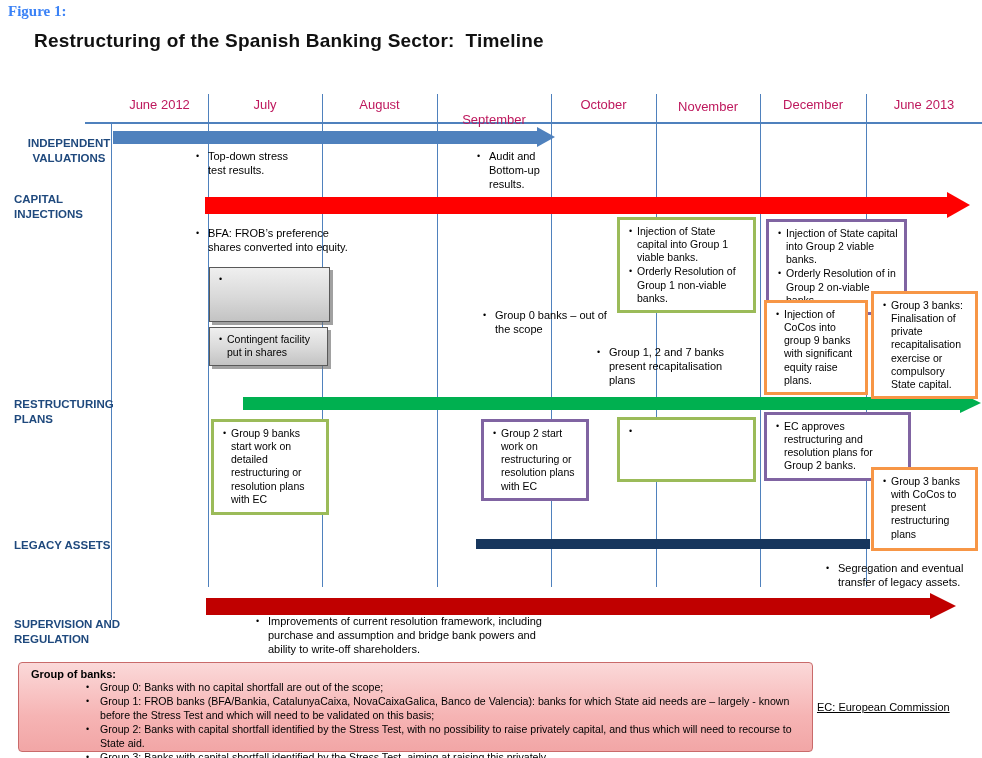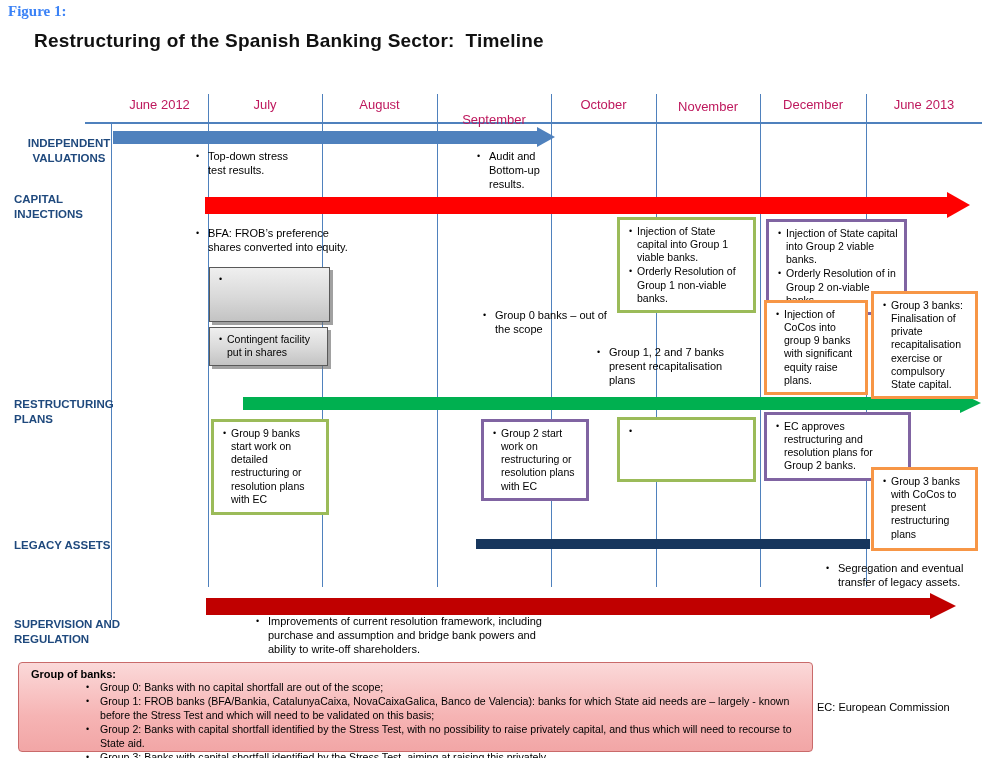--- a/index.html
+++ b/index.html
@@ -40,21 +40,21 @@
   .b-gray   { border:1px solid #595959; background:linear-gradient(180deg,#EFEFEF 0%,#D9D9D9 55%,#C3C3C3 100%);
     box-shadow:3px 3px 0 rgba(110,110,110,.65); }
 
   
   .legend { position:absolute; left:18px; top:662px; width:795px; height:90px; border:1px solid #C96A6A;
     border-radius:4px; background:linear-gradient(180deg,#FBD9D9 0%,#F6B4B4 60%,#F2A6A6 100%);
     padding:5px 10px 4px 12px; z-index:4; }
   .legend h4 { font-size:11px; font-weight:bold; color:#000; margin-bottom:1px; }
   .legend .litem { display:flex; font-size:10.6px; line-height:1.32; color:#000; margin-left:55px; }
   .legend .blt { flex:0 0 14px; font-size:9px; padding-top:1px; }
-  .ec-note { position:absolute; left:817px; top:701px; font-size:11px; color:#000; z-index:4; }
+  .ec-note { position:absolute; left:817px; top:701px; font-size:11px; color:#000; z-index:4;text-decoration:underline; }
 </style>
 </head>
 <body>
 
 <div class="scene">
 
   <div class="figure-label">Figure 1:</div>
   <div class="main-title">Restructuring of the Spanish Banking Sector:  Timeline</div>
 
   <div class="hline" style="left:85px; top:122px; width:897px;"></div>

